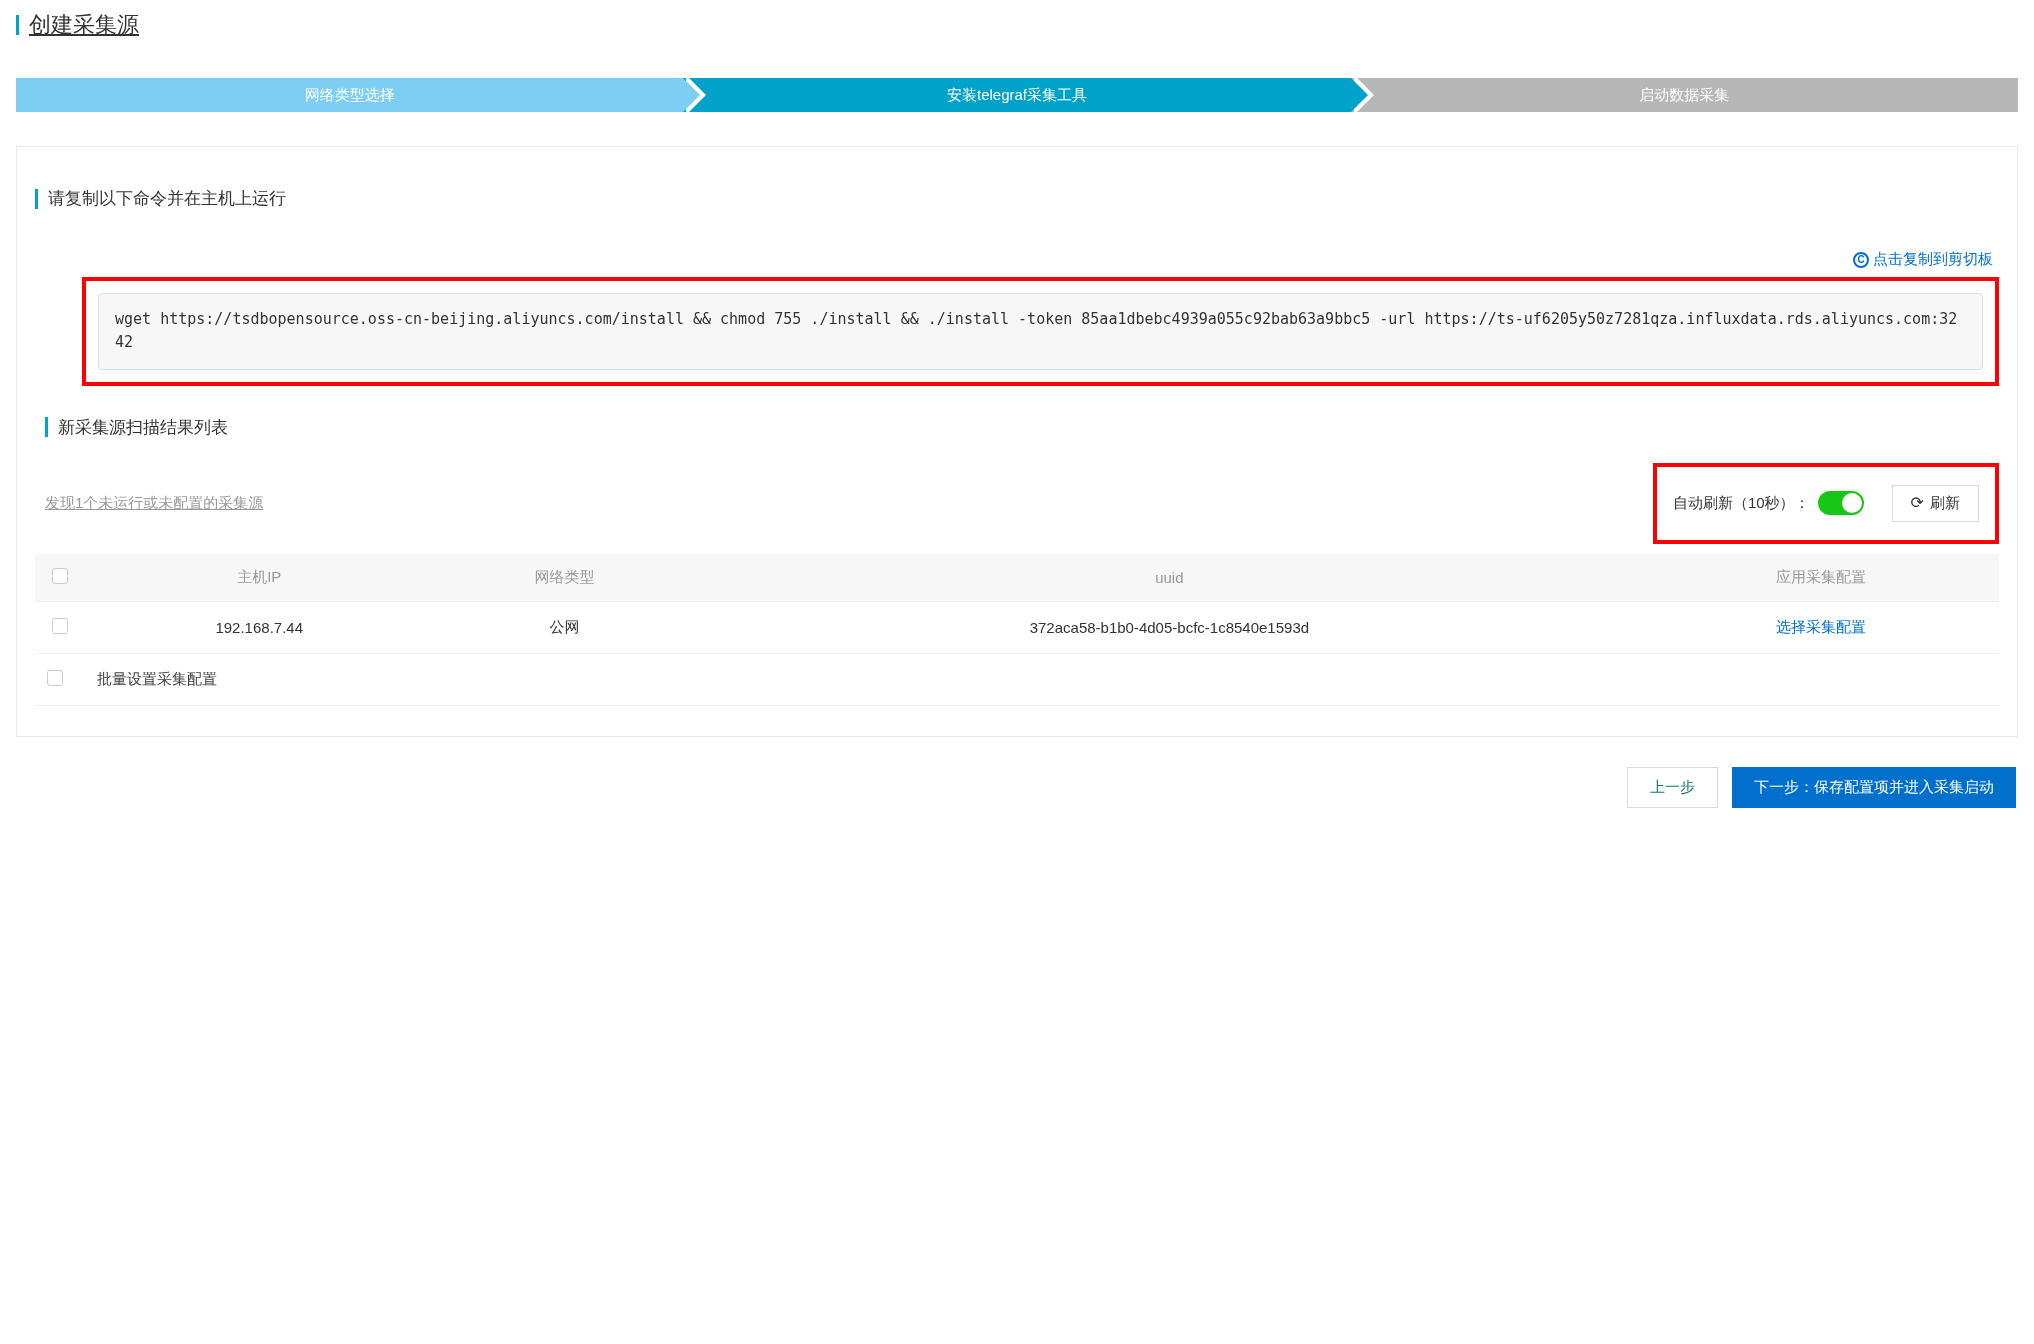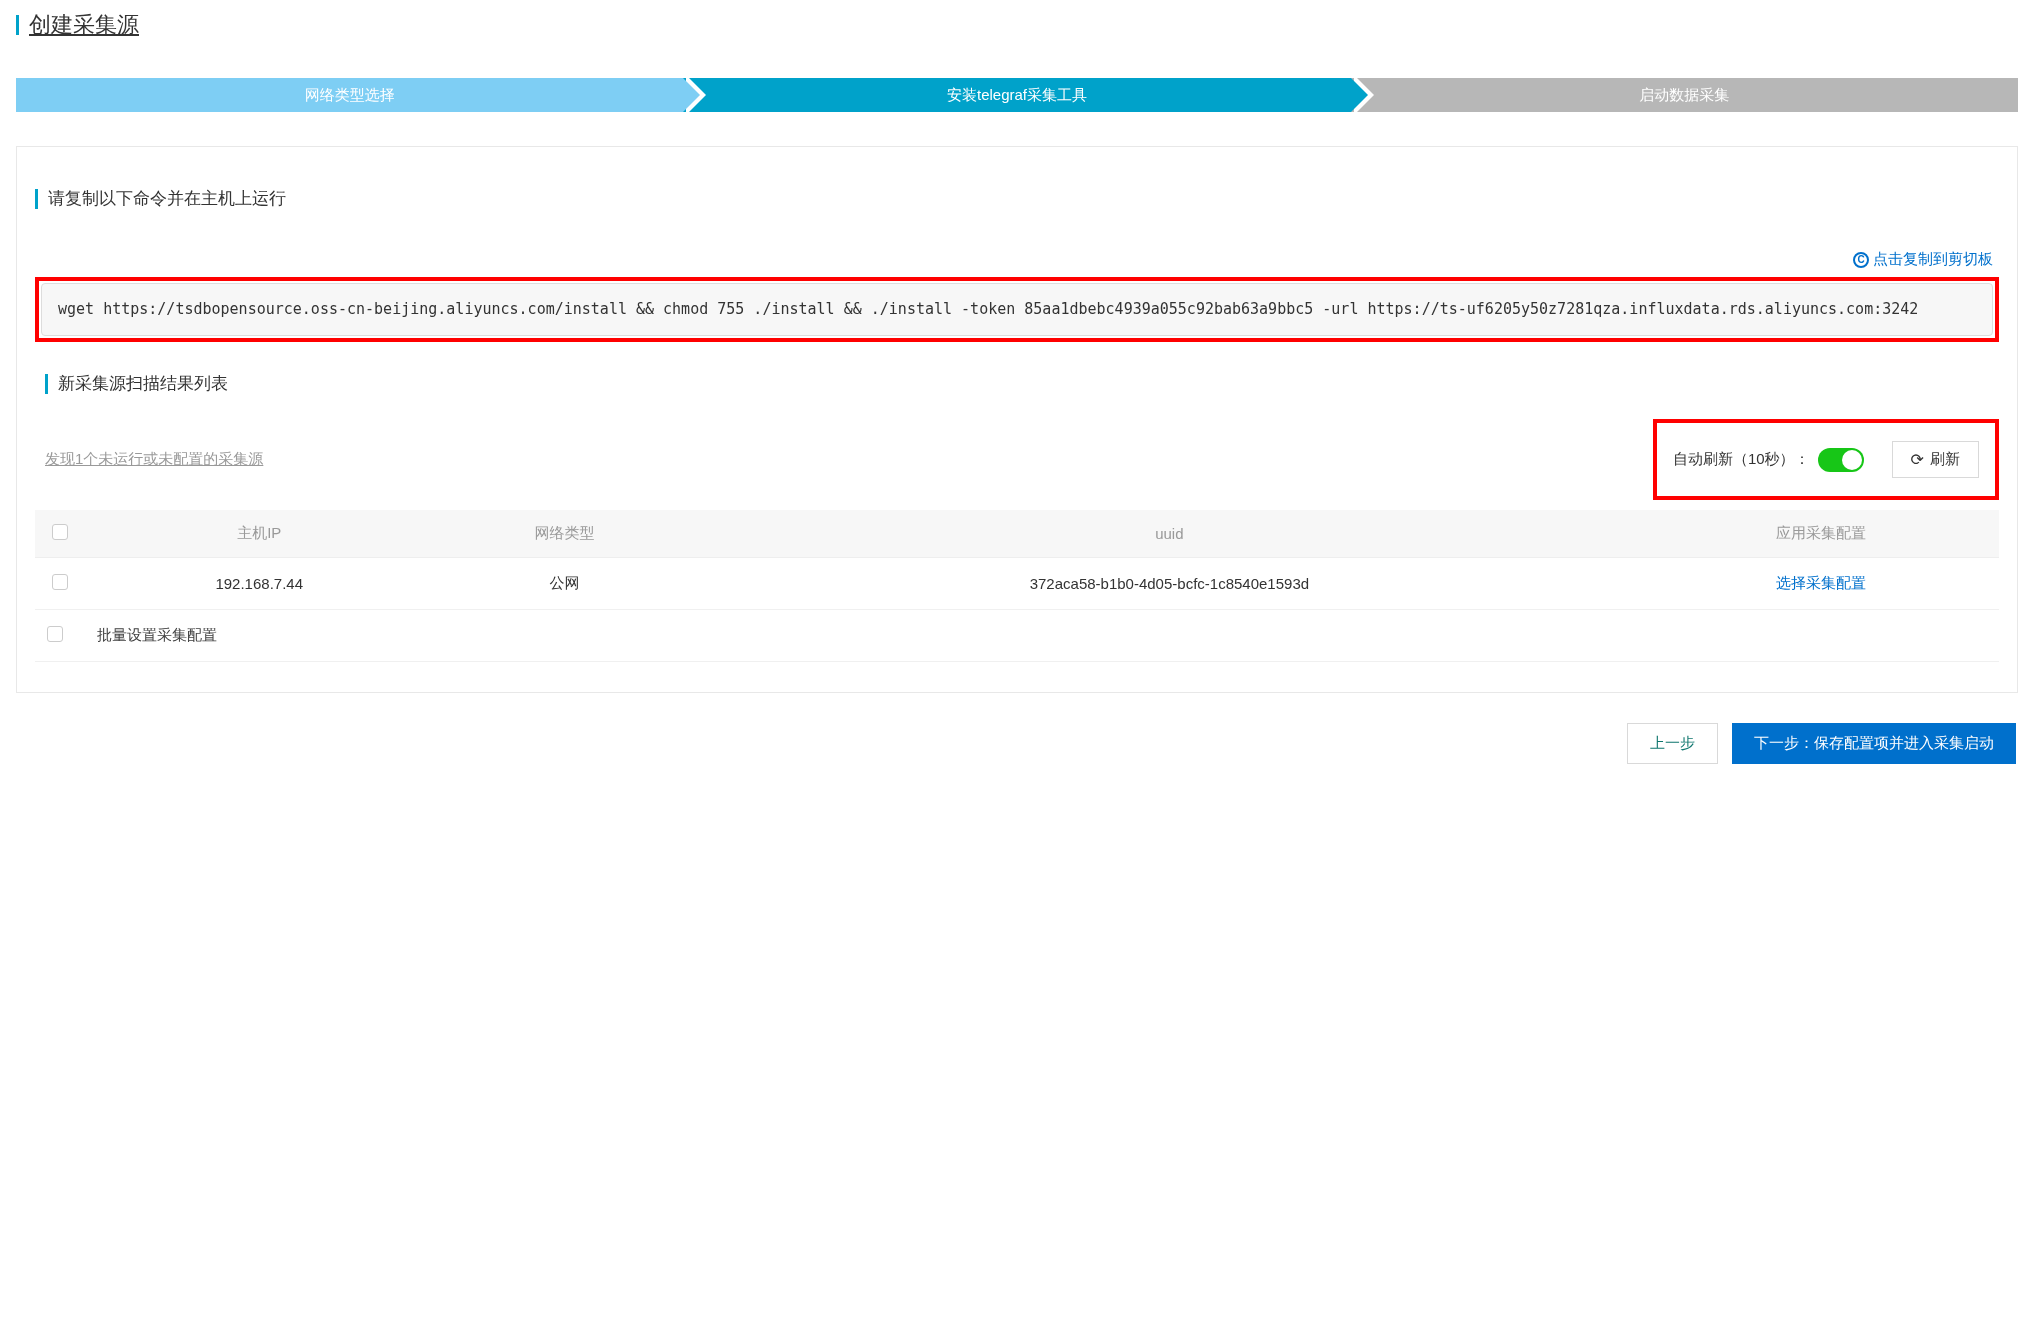--- a/index.html
+++ b/index.html
@@ -132,22 +132,23 @@
     align-items: center;
     justify-content: center;
     font-size: 10px;
     font-weight: 700;
     line-height: 1;
   }
 
   
   .highlight-red {
     border: 4px solid #ff0000;
-    padding: 2px;
+    padding: 12px;
     margin-bottom: 30px;
+    margin-left: 47px;
   }
   .command-box {
     background: #f7f7f7;
     border: 1px solid #ddd;
     border-radius: 4px;
     padding: 14px 16px;
     font-family: "SFMono-Regular", Consolas, "Menlo", monospace;
     font-size: 15px;
     color: #333;
     line-height: 1.55;

